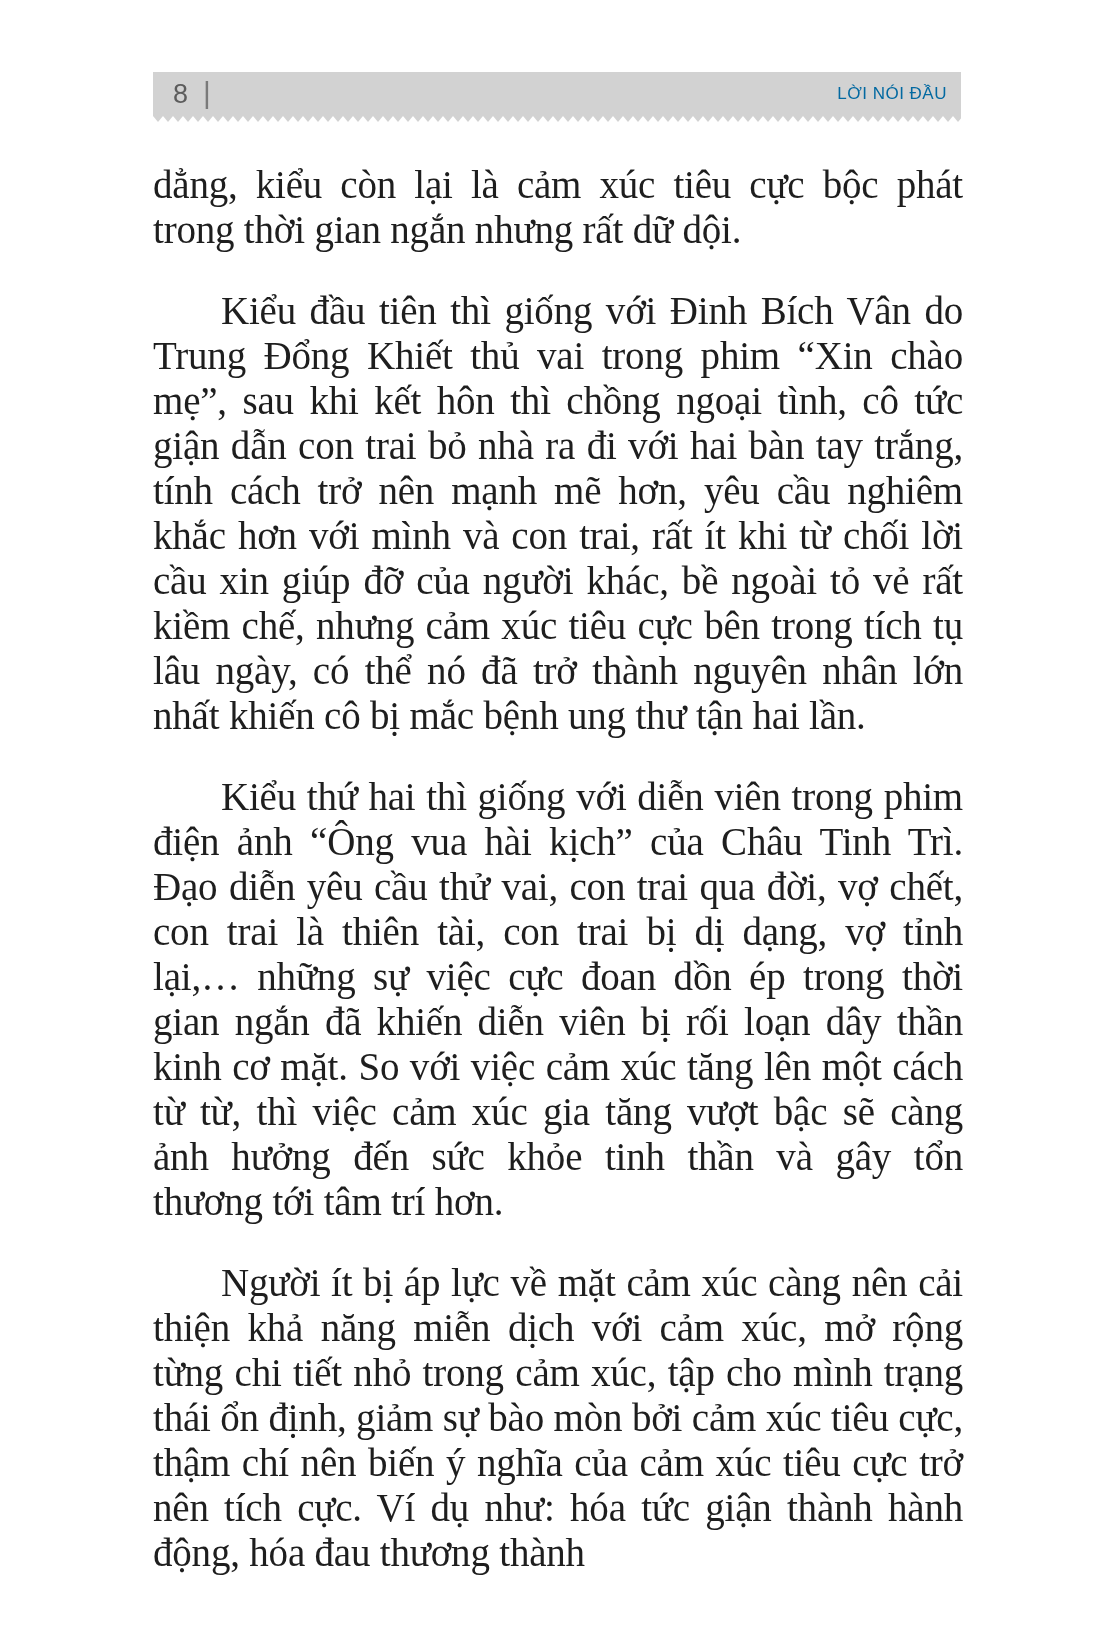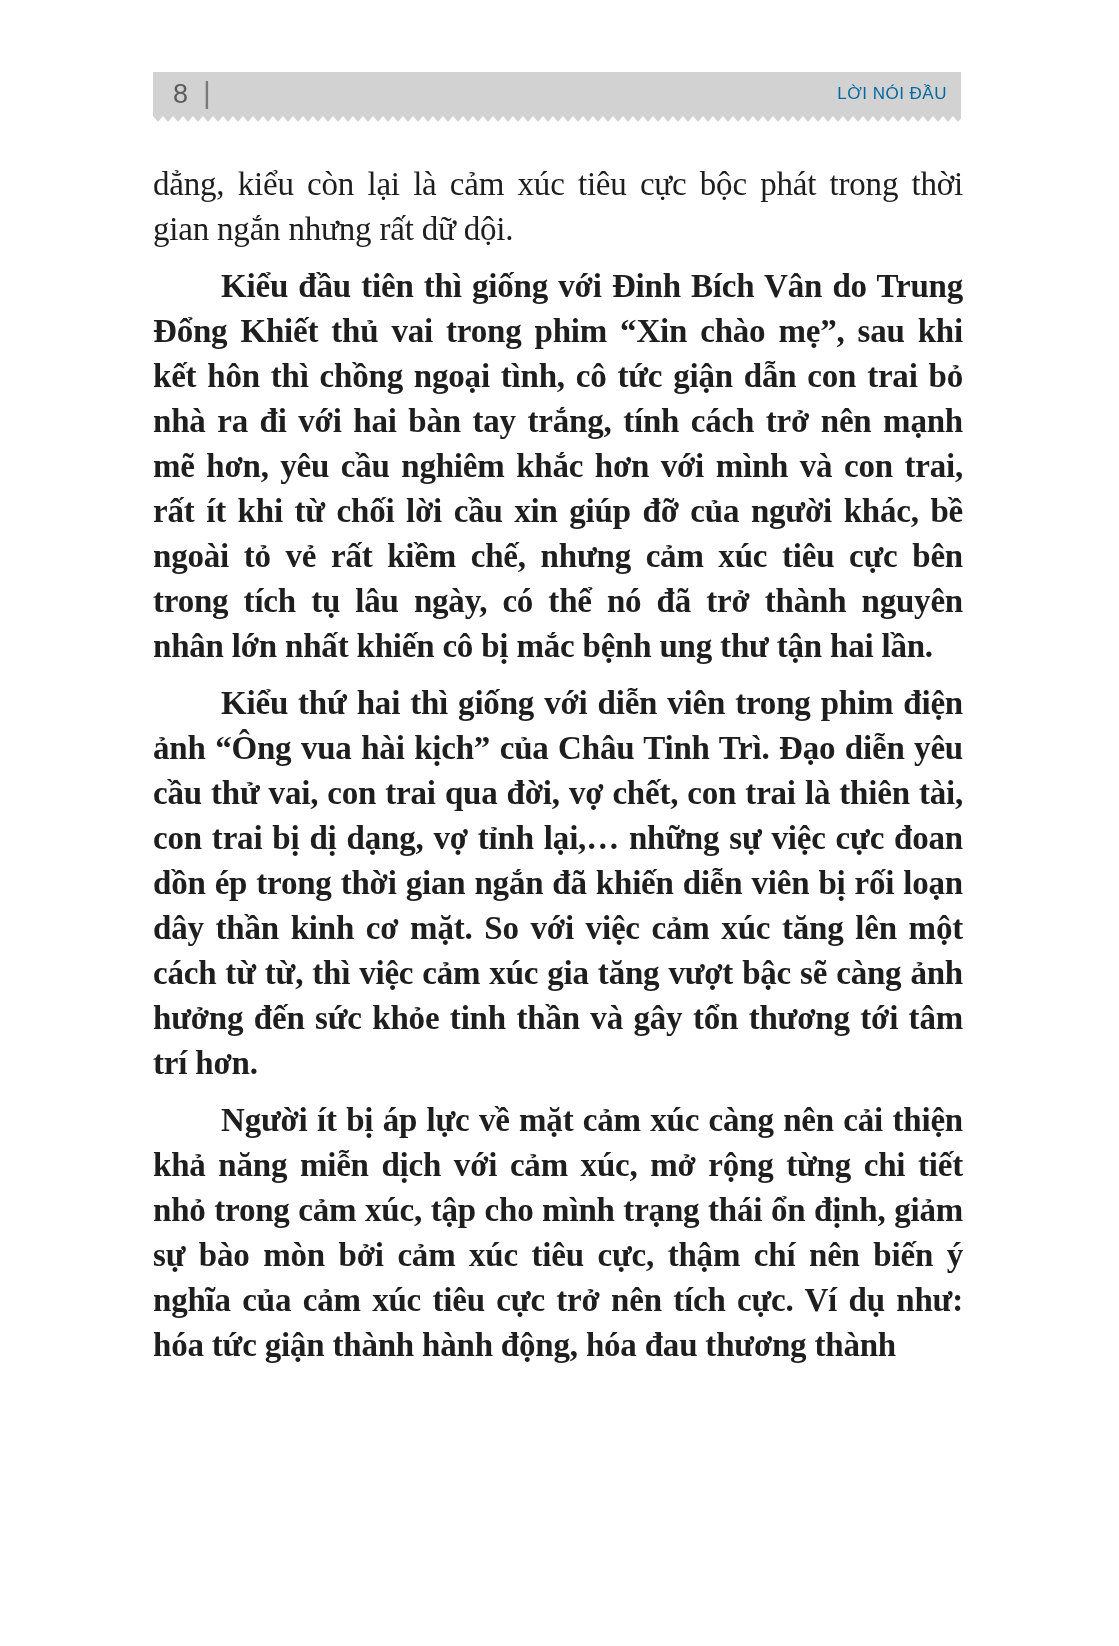--- a/index.html
+++ b/index.html
@@ -68,29 +68,28 @@
   
   .body-col {
     position: absolute;
     left: 153px;
     top: 162px;
     width: 810px;
     color: #1e1e1e;
   }
   .para {
     margin: 0;
-    font-size: 33px;
+    font-size: 39px;
     line-height: 45px;
     text-align: justify;
     letter-spacing: -0.2px;
     color: #1e1e1e;
   }
   .para + .para {
-    margin-top: 12px;
-    font-weight: bold;
+    margin-top: 36px;
   }
   .para.indent {
     text-indent: 68px;
   }
 </style>
 </head>
 <body>
 
 <div class="page">
 

